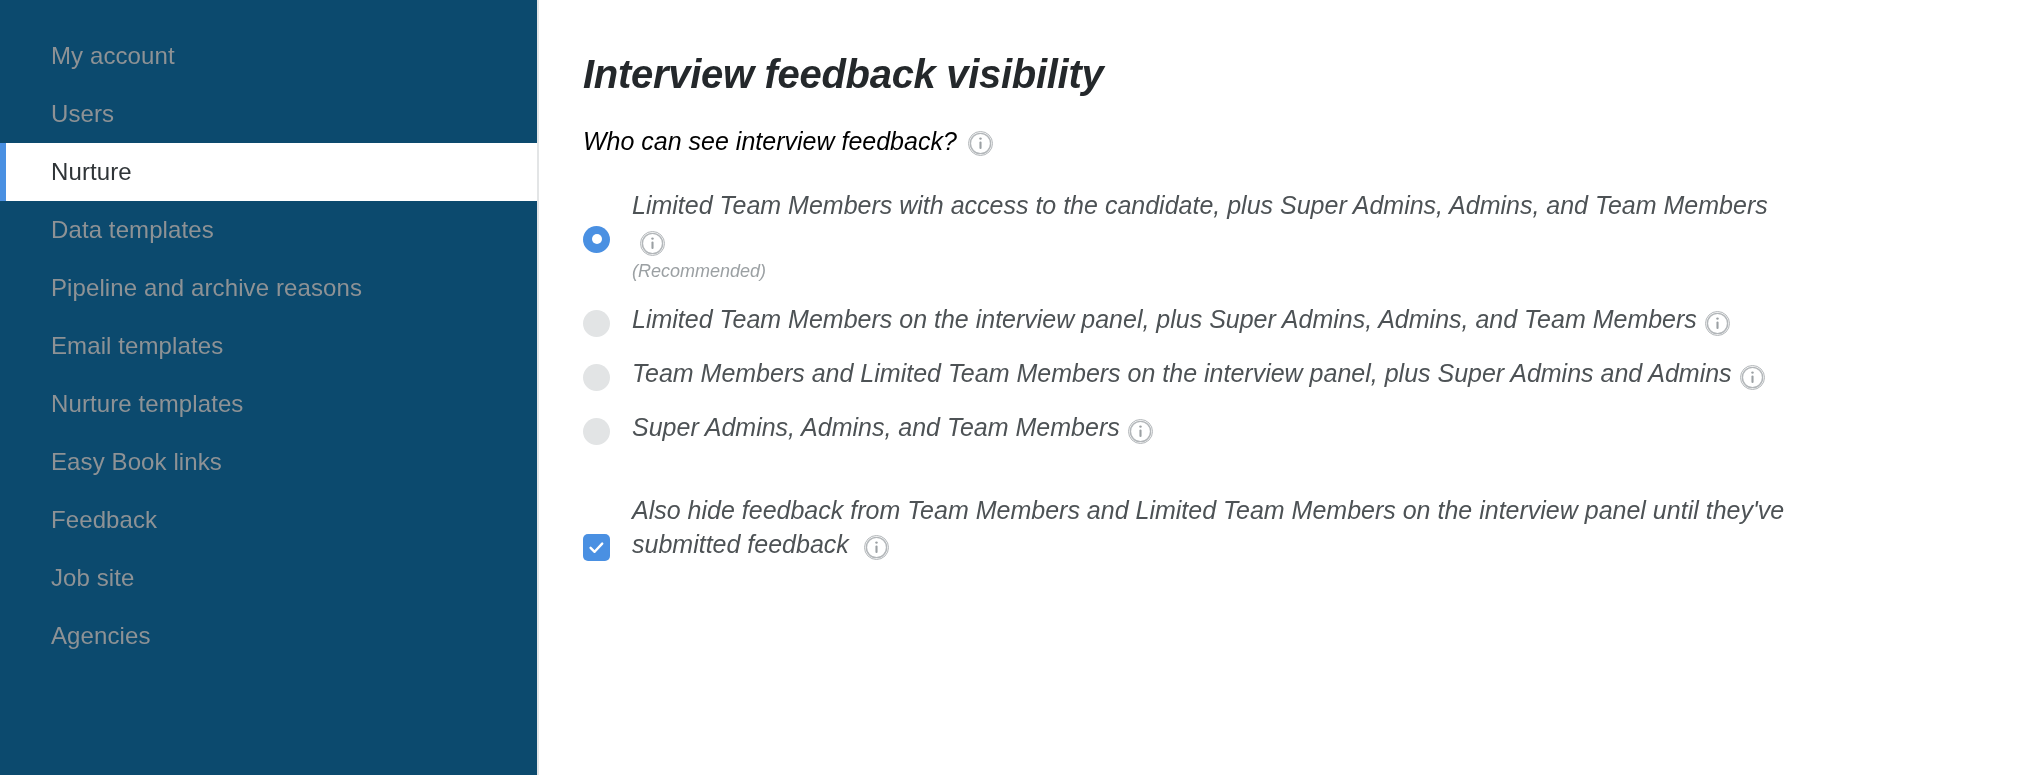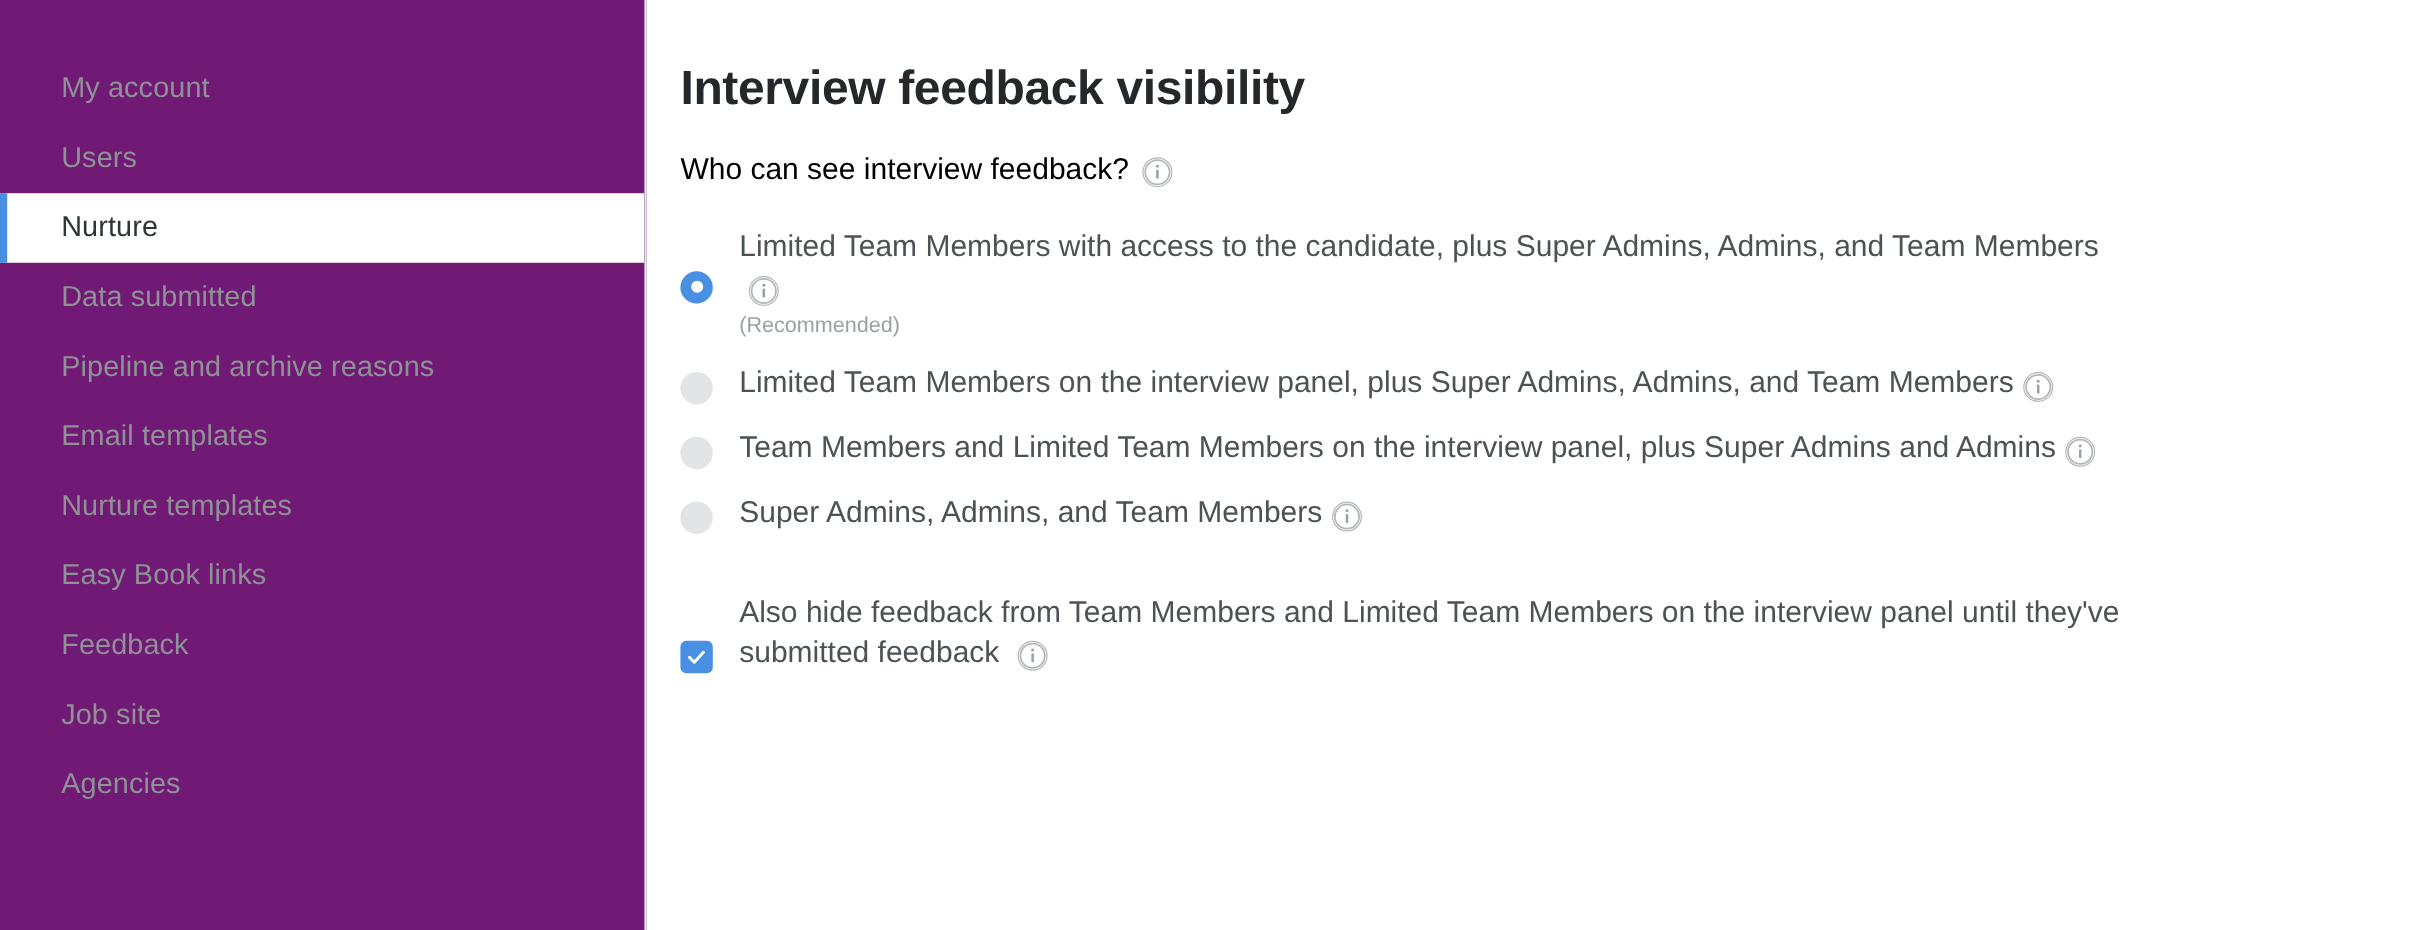--- a/index.html
+++ b/index.html
@@ -18,23 +18,23 @@
   .app {
     display: flex;
     width: 2026px;
     height: 775px;
   }
 
   
   .sidebar {
     width: 539px;
     height: 775px;
-    background: #701a75;
+    background: #0c4a6e;
     border-right: 2px solid #e3e5e6;
-    padding-top: 45px;
+    padding-top: 27px;
     flex: 0 0 539px;
     position: relative;
     overflow: hidden;
   }
   .nav-item {
     position: relative;
     height: 58px;
     display: flex;
     align-items: center;
     padding-left: 51px;
@@ -56,22 +56,23 @@
     top: 0;
     bottom: 0;
     width: 6px;
     background: #4a90e2;
   }
 
   
   .main {
     flex: 1 1 auto;
     background: #ffffff;
-    padding: 52px 0 0 28px;
+    padding: 52px 0 0 44px;
     overflow: hidden;
+    font-style: italic;
   }
   .page-title {
     font-size: 40px;
     font-weight: bold;
     color: #24282b;
     margin: 0 0 30px 0;
     letter-spacing: -0.3px;
     line-height: 1.1;
   }
   .question-row {
@@ -192,21 +193,21 @@
         <div class="nav-item">
           <span>My account</span>
         </div>
         <div class="nav-item">
           <span>Users</span>
         </div>
         <div class="nav-item active">
           <span>Nurture</span>
         </div>
         <div class="nav-item">
-          <span>Data submitted</span>
+          <span>Data templates</span>
         </div>
         <div class="nav-item">
           <span>Pipeline and archive reasons</span>
         </div>
         <div class="nav-item">
           <span>Email templates</span>
         </div>
         <div class="nav-item">
           <span>Nurture templates</span>
         </div>

